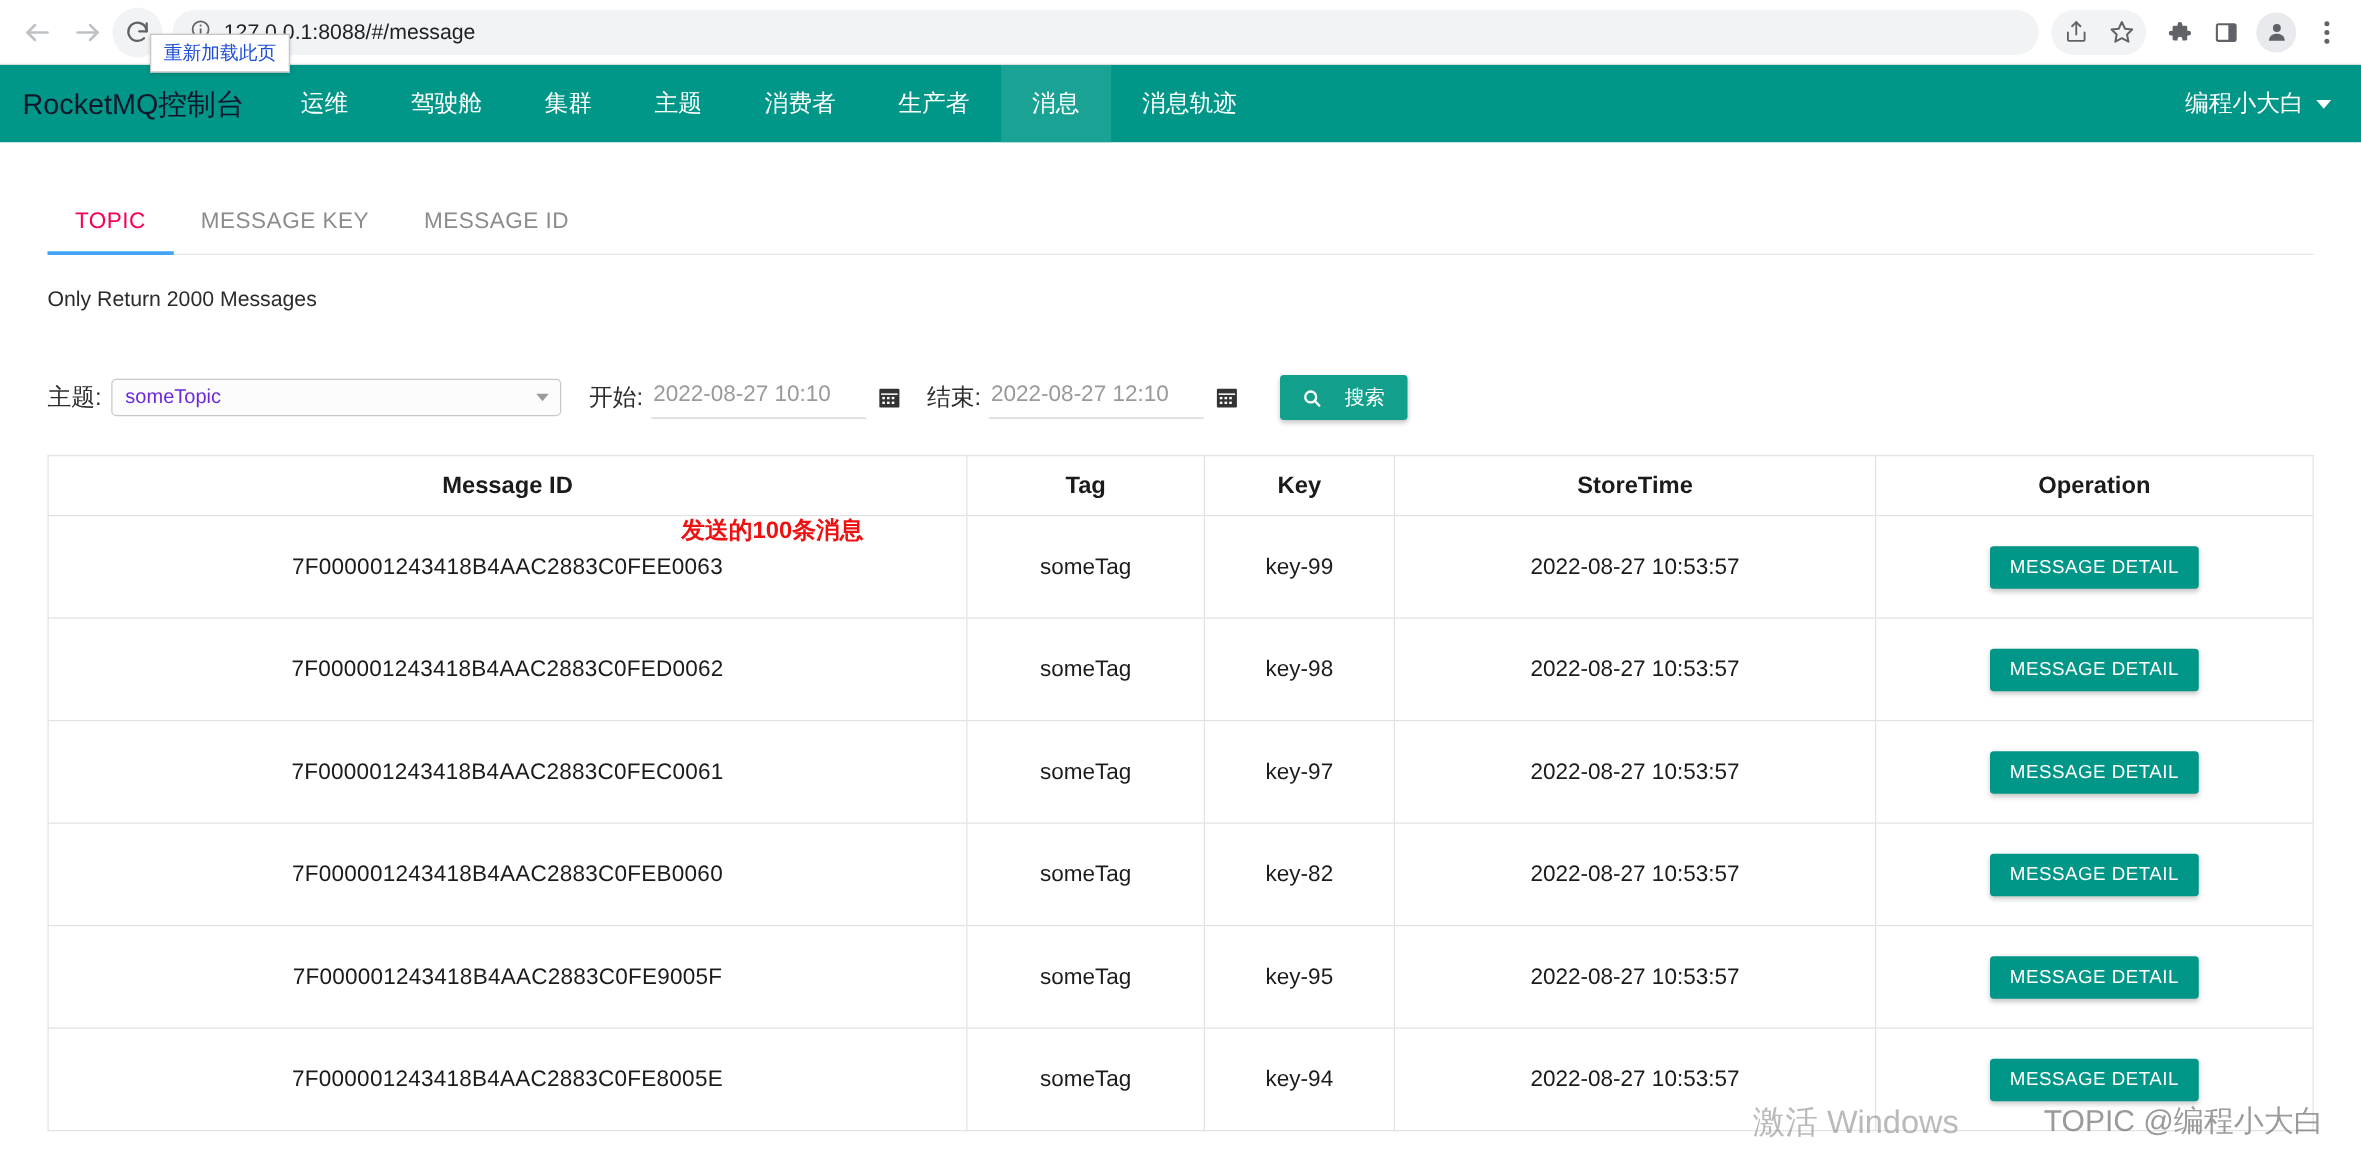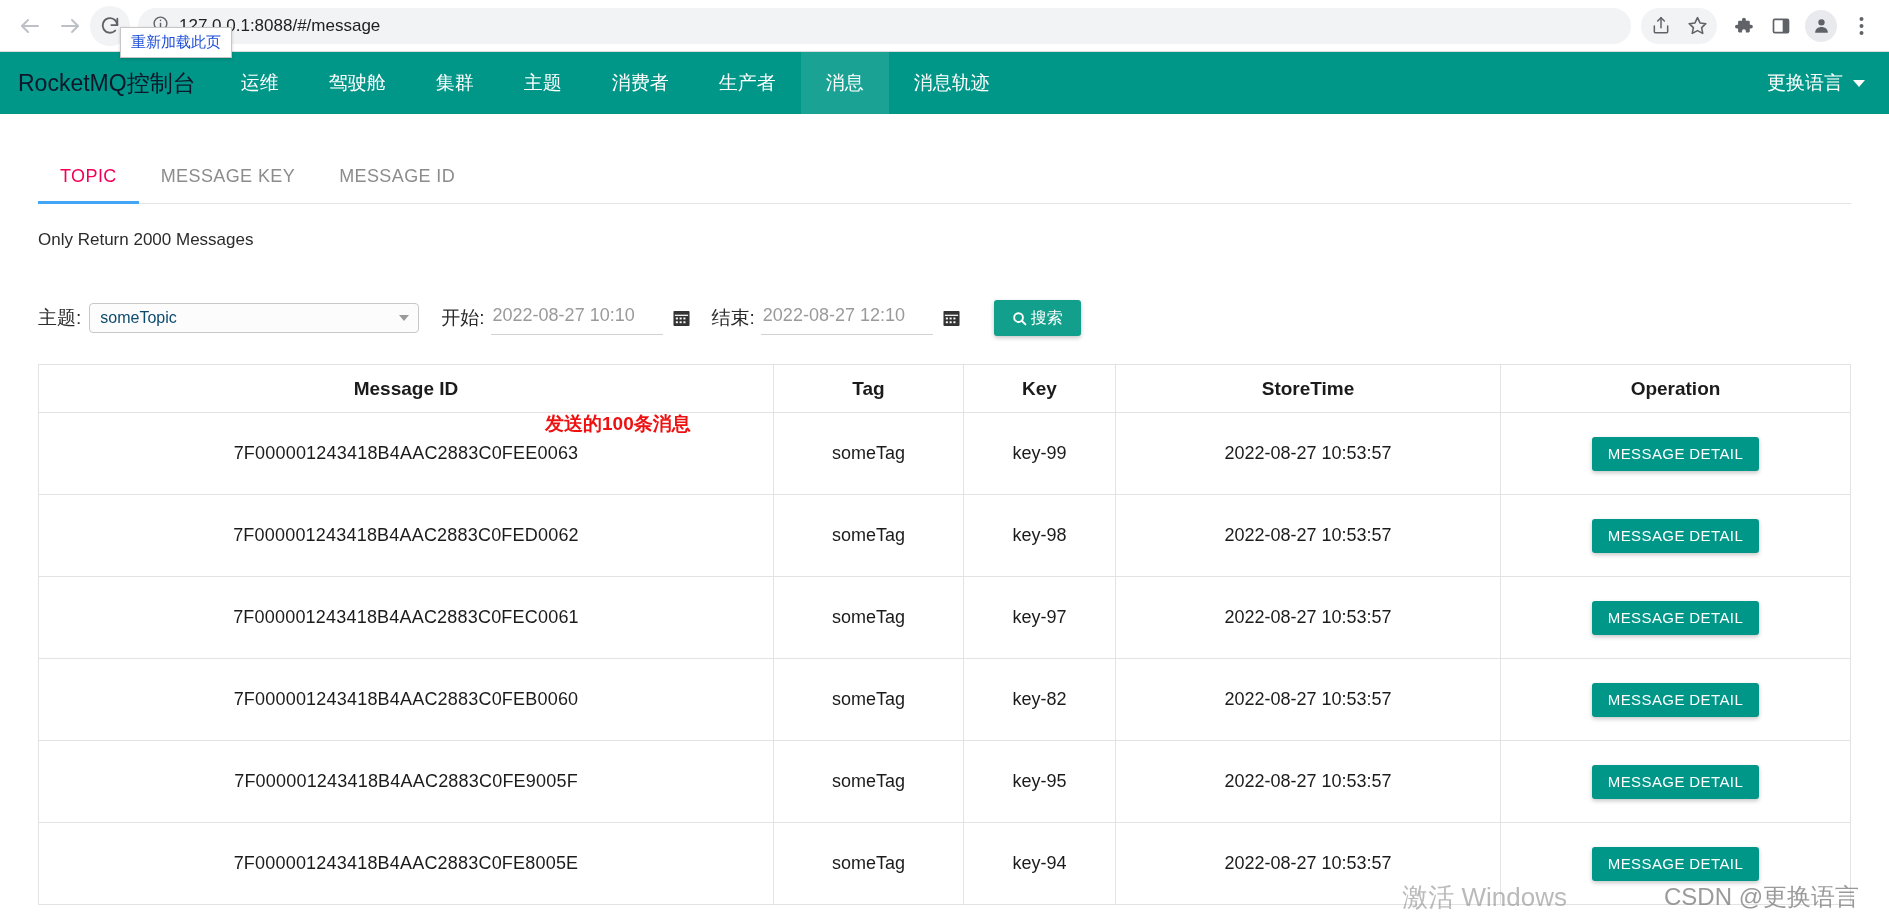--- a/index.html
+++ b/index.html
@@ -203,30 +203,30 @@
     height: 48px;
   }
   .form-label {
     font-size: 19px;
     color: #2b2b2b;
     margin-right: 8px;
     white-space: nowrap;
   }
   .topic-select {
     position: relative;
-    width: 330px;
+    width: 360px;
     height: 30px;
     border: 1px solid #c8c8c8;
     border-radius: 4px;
     background: #fcfcfc;
     display: flex;
     align-items: center;
     padding: 0 26px 0 10px;
     font-size: 16px;
-    color: #0c4a6e;
+    color: #6d28d9;
     cursor: pointer;
   }
   .topic-select .sel-caret {
     position: absolute;
     right: 9px;
     width: 0; height: 0;
     border-left: 5px solid transparent;
     border-right: 5px solid transparent;
     border-top: 6px solid #9a9a9a;
   }
@@ -260,21 +260,21 @@
     color: #ffffff;
     border: none;
     border-radius: 3px;
     height: 36px;
     padding: 0 18px;
     font-size: 16px;
     font-family: "Liberation Sans", sans-serif;
     cursor: pointer;
     display: flex;
     align-items: center;
-    gap: 4px;
+    gap: 19px;
     box-shadow: 0 2px 4px rgba(0,0,0,.22);
   }
 
   
   .table-wrap { margin-top: 22px; }
   table.msg-table {
     width: 100%;
     border-collapse: collapse;
     table-layout: fixed;
   }
@@ -426,21 +426,21 @@
     <div class="nav-item">驾驶舱</div>
     <div class="nav-item">集群</div>
     <div class="nav-item">主题</div>
     <div class="nav-item">消费者</div>
     <div class="nav-item">生产者</div>
     <div class="nav-item active">消息</div>
     <div class="nav-item">消息轨迹</div>
   </div>
   <div class="nav-spacer"></div>
   <div class="lang-switch">
-    <span>更换语言</span>
+    <span>编程小大白</span>
     <span class="caret"></span>
   </div>
 </div>
 
 <div class="page">
 
   <div class="tabs">
     <div class="tab active">TOPIC</div>
     <div class="tab">MESSAGE KEY</div>
     <div class="tab">MESSAGE ID</div>
@@ -560,14 +560,14 @@
           <td>2022-08-27 10:53:57</td>
           <td class="op-cell">
             <button class="detail-btn">MESSAGE DETAIL</button>
           </td>
         </tr>
       </tbody>
     </table>
   </div>
 
   <div class="watermark-win">激活 Windows</div>
-  <div class="watermark-csdn">CSDN @更换语言</div>
+  <div class="watermark-csdn">TOPIC @编程小大白</div>
 </div>
 
 </body></html>

